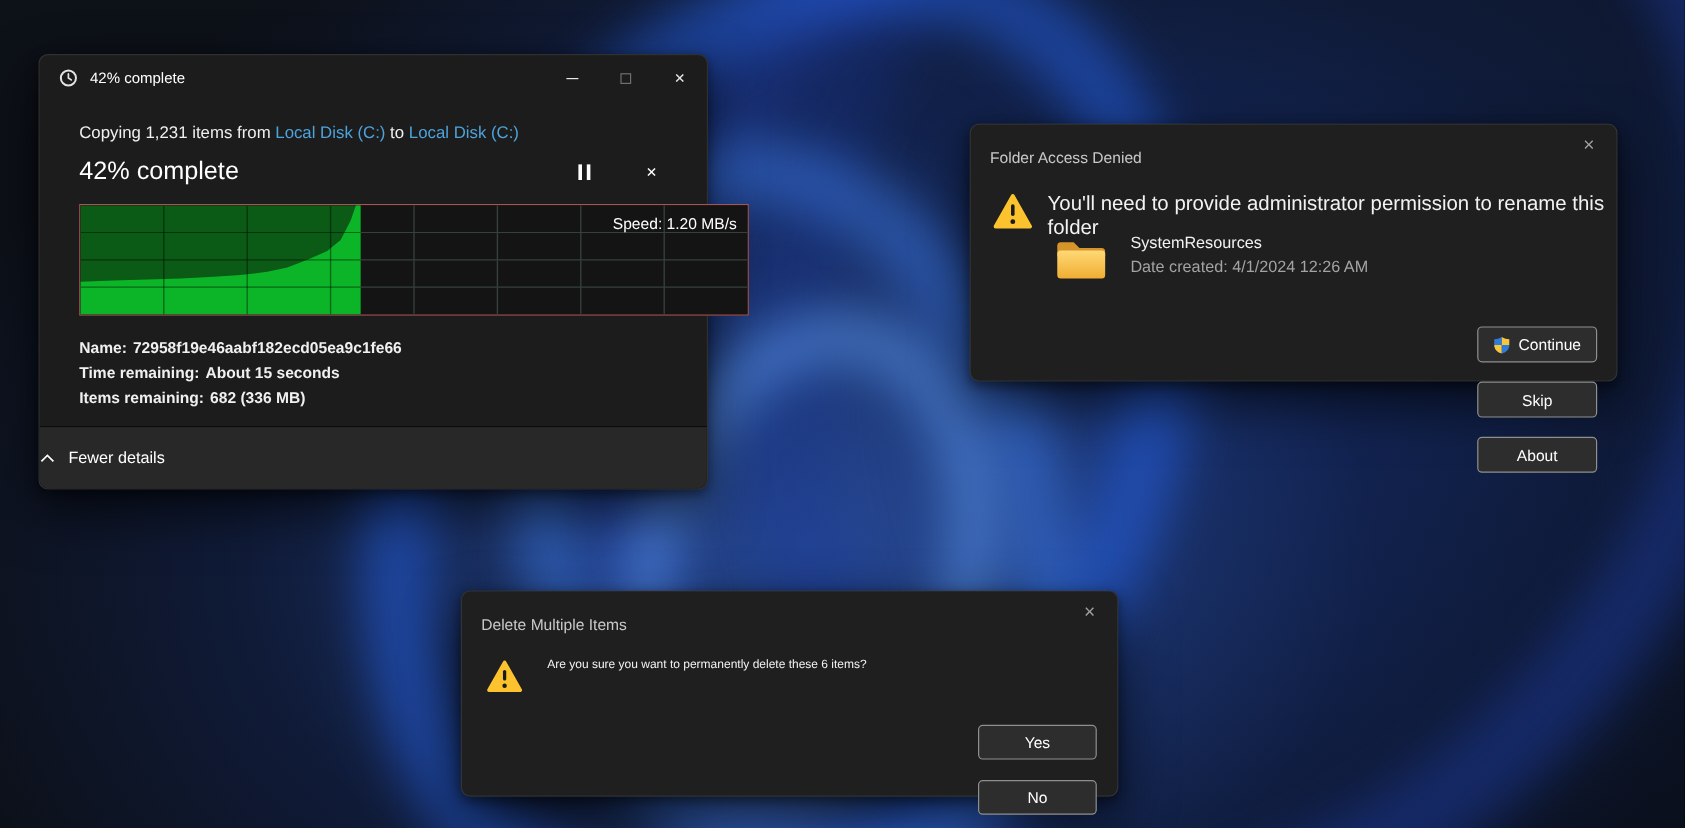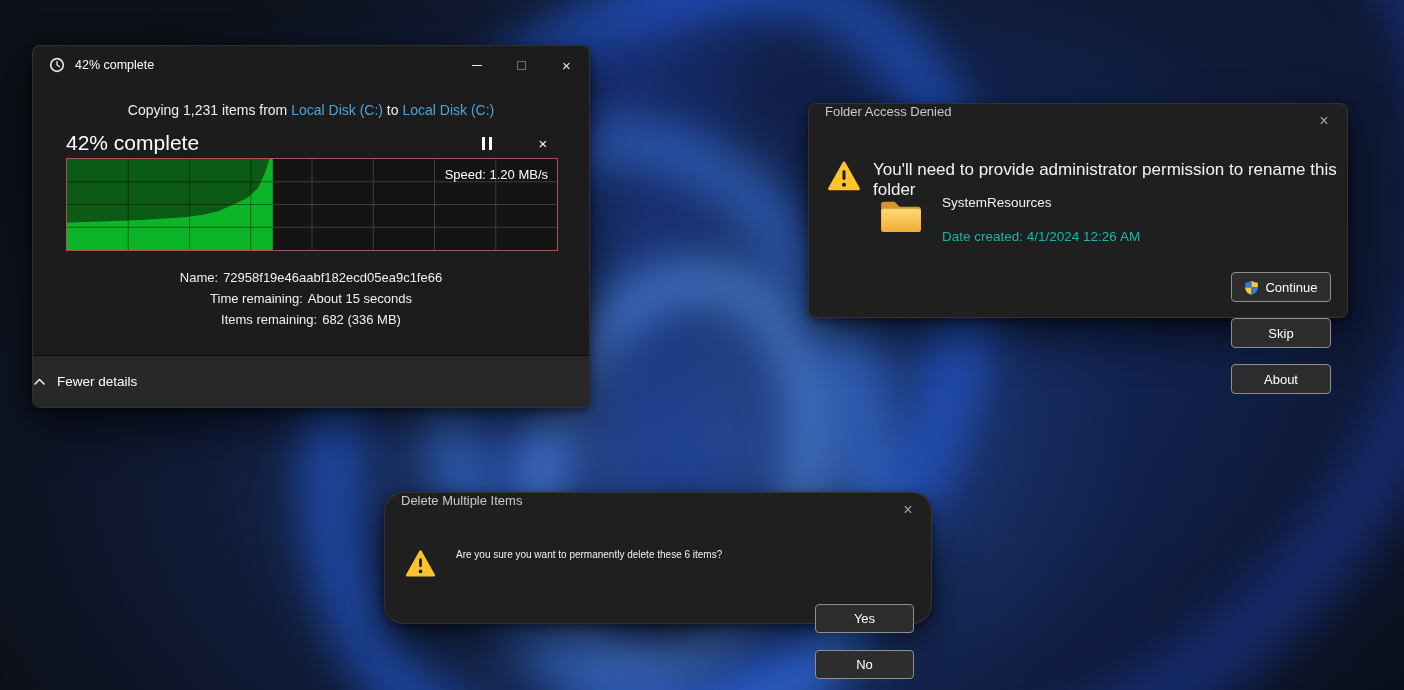--- a/index.html
+++ b/index.html
@@ -25,57 +25,57 @@
 
   
   .copy-win { left:32px; top:45px; width:558px; height:363px; background:#1c1c1c; }
   .copy-titlebar { height:38px; display:flex; align-items:center; padding-left:16px; }
   .copy-title { font-size:12.5px; color:#ffffff; margin-left:10px; }
   .win-controls { margin-left:auto; display:flex; height:38px; }
   .win-btn { width:45px; height:38px; display:flex; align-items:center; justify-content:center; cursor:default; }
   .glyph-min { width:10px; height:1px; background:#e8e8e8; }
   .glyph-max { width:9px; height:9px; border:1px solid #6f6f6f; }
   .glyph-close { color:#e8e8e8; font-size:15px; line-height:1; }
-  .copy-body { padding:0 33px;text-align:center; }
+  .copy-body { padding:0 33px; }
   .copy-line { margin-top:18px; font-size:14px; color:#f0f0f0; }
   .disk-link { cursor:pointer; }
   .progress-row { margin-top:10px; width:492px; display:flex; align-items:center; }
   .progress-heading { font-size:21px; font-weight:400; color:#ffffff; }
   .prog-controls { margin-left:auto; display:flex; gap:26px; }
   .mini-btn { width:30px; height:30px; display:flex; align-items:center; justify-content:center; cursor:default; }
   .pause-bars { display:flex; gap:4px; }
   .pause-bars span { display:block; width:3px; height:13px; background:#ffffff; }
   .cancel-x { color:#ffffff; font-size:15px; line-height:1; }
-  .chart-box { position:relative; width:492px; height:93px; border:1px solid #a85454; background:#141414; }
+  .chart-box { position:relative; margin-top:12px; width:558px; height:93px; border:1px solid #a85454; background:#141414; }
   .chart-box svg { position:absolute; inset:0; width:100%; height:100%; }
   .speed-label { position:absolute; top:8px; right:9px; font-size:13px; color:#ffffff; }
   .detail-rows { margin-top:16px; font-size:13px; color:#f0f0f0; }
-  .detail-row { line-height:21px; }
+  .detail-row { line-height:21px;font-weight:bold; }
   .detail-row .lab { margin-right:5px; }
   .copy-footer { position:absolute; left:0; right:0; bottom:0; height:52px; background:#282828;
                  border-top:1px solid #0c0c0c; border-radius:0 0 8px 8px;
                  display:flex; align-items:center; gap:11px; cursor:default; }
   .footer-label { font-size:13.5px; color:#ffffff; }
 
   
   .msg-dialog { background:#1f1f1f; }
-  .msg-titlebar { height:35px; display:flex; align-items:flex-start; padding:0 6px 0 16px; }
+  .msg-titlebar { height:35px; display:flex; align-items:flex-end; padding:0 6px 0 16px; }
   .msg-title { font-size:13px; color:#c9c9c9; }
   .msg-close { margin-left:auto; width:34px; height:34px; display:flex; align-items:center; justify-content:center;
                color:#a3a3a3; font-size:16px; cursor:default; }
   .folder-win { left:808px; top:103px; width:540px; height:215px; }
-  .delete-win { left:384px; top:492px; width:548px; height:132px;border-radius:20px; }
+  .delete-win { left:384px; top:492px; width:548px; height:172px; }
   .msg-body { position:relative; height:calc(100% - 35px); }
   .warn-icon { position:absolute; }
   .folder-win .warn-icon { left:18px; top:20px; width:34px; height:34px; }
   .delete-win .warn-icon { left:20px; top:20px; width:31px; height:31px; }
   .folder-msg { position:absolute; left:64px; top:21px; font-size:17px; color:#f2f2f2; }
   .folder-icon { position:absolute; left:70px; top:58px; width:45px; height:37px; }
   .folder-name { position:absolute; left:133px; top:56px; font-size:13.5px; color:#f2f2f2; }
-  .folder-date { position:absolute; left:133px; top:90px; font-size:13.5px; color:#14b8a6; }
+  .folder-date { position:absolute; left:133px; top:76px; font-size:13.5px; color:#a3a3a3; }
   .btn-row { position:absolute; display:flex;flex-direction:column; }
   .folder-win .btn-row { right:16px; top:133px; gap:16px; }
   .delete-win .btn-row { right:17px; top:60px; gap:17px;margin-top:16px; }
   .dlg-btn { height:30px; min-width:100px; background:#2d2d2d; border:1px solid #8f8f8f; border-radius:4px;
              color:#ffffff; font-size:13px; font-family:"Liberation Sans", sans-serif;
              display:flex; align-items:center; justify-content:center; gap:6px; cursor:default; padding:0 10px; }
   .delete-win .dlg-btn { min-width:99px; height:29px; }
   .delete-msg { position:absolute; left:71px; top:21px; font-size:10px; color:#f2f2f2; }
 </style>
 </head>

